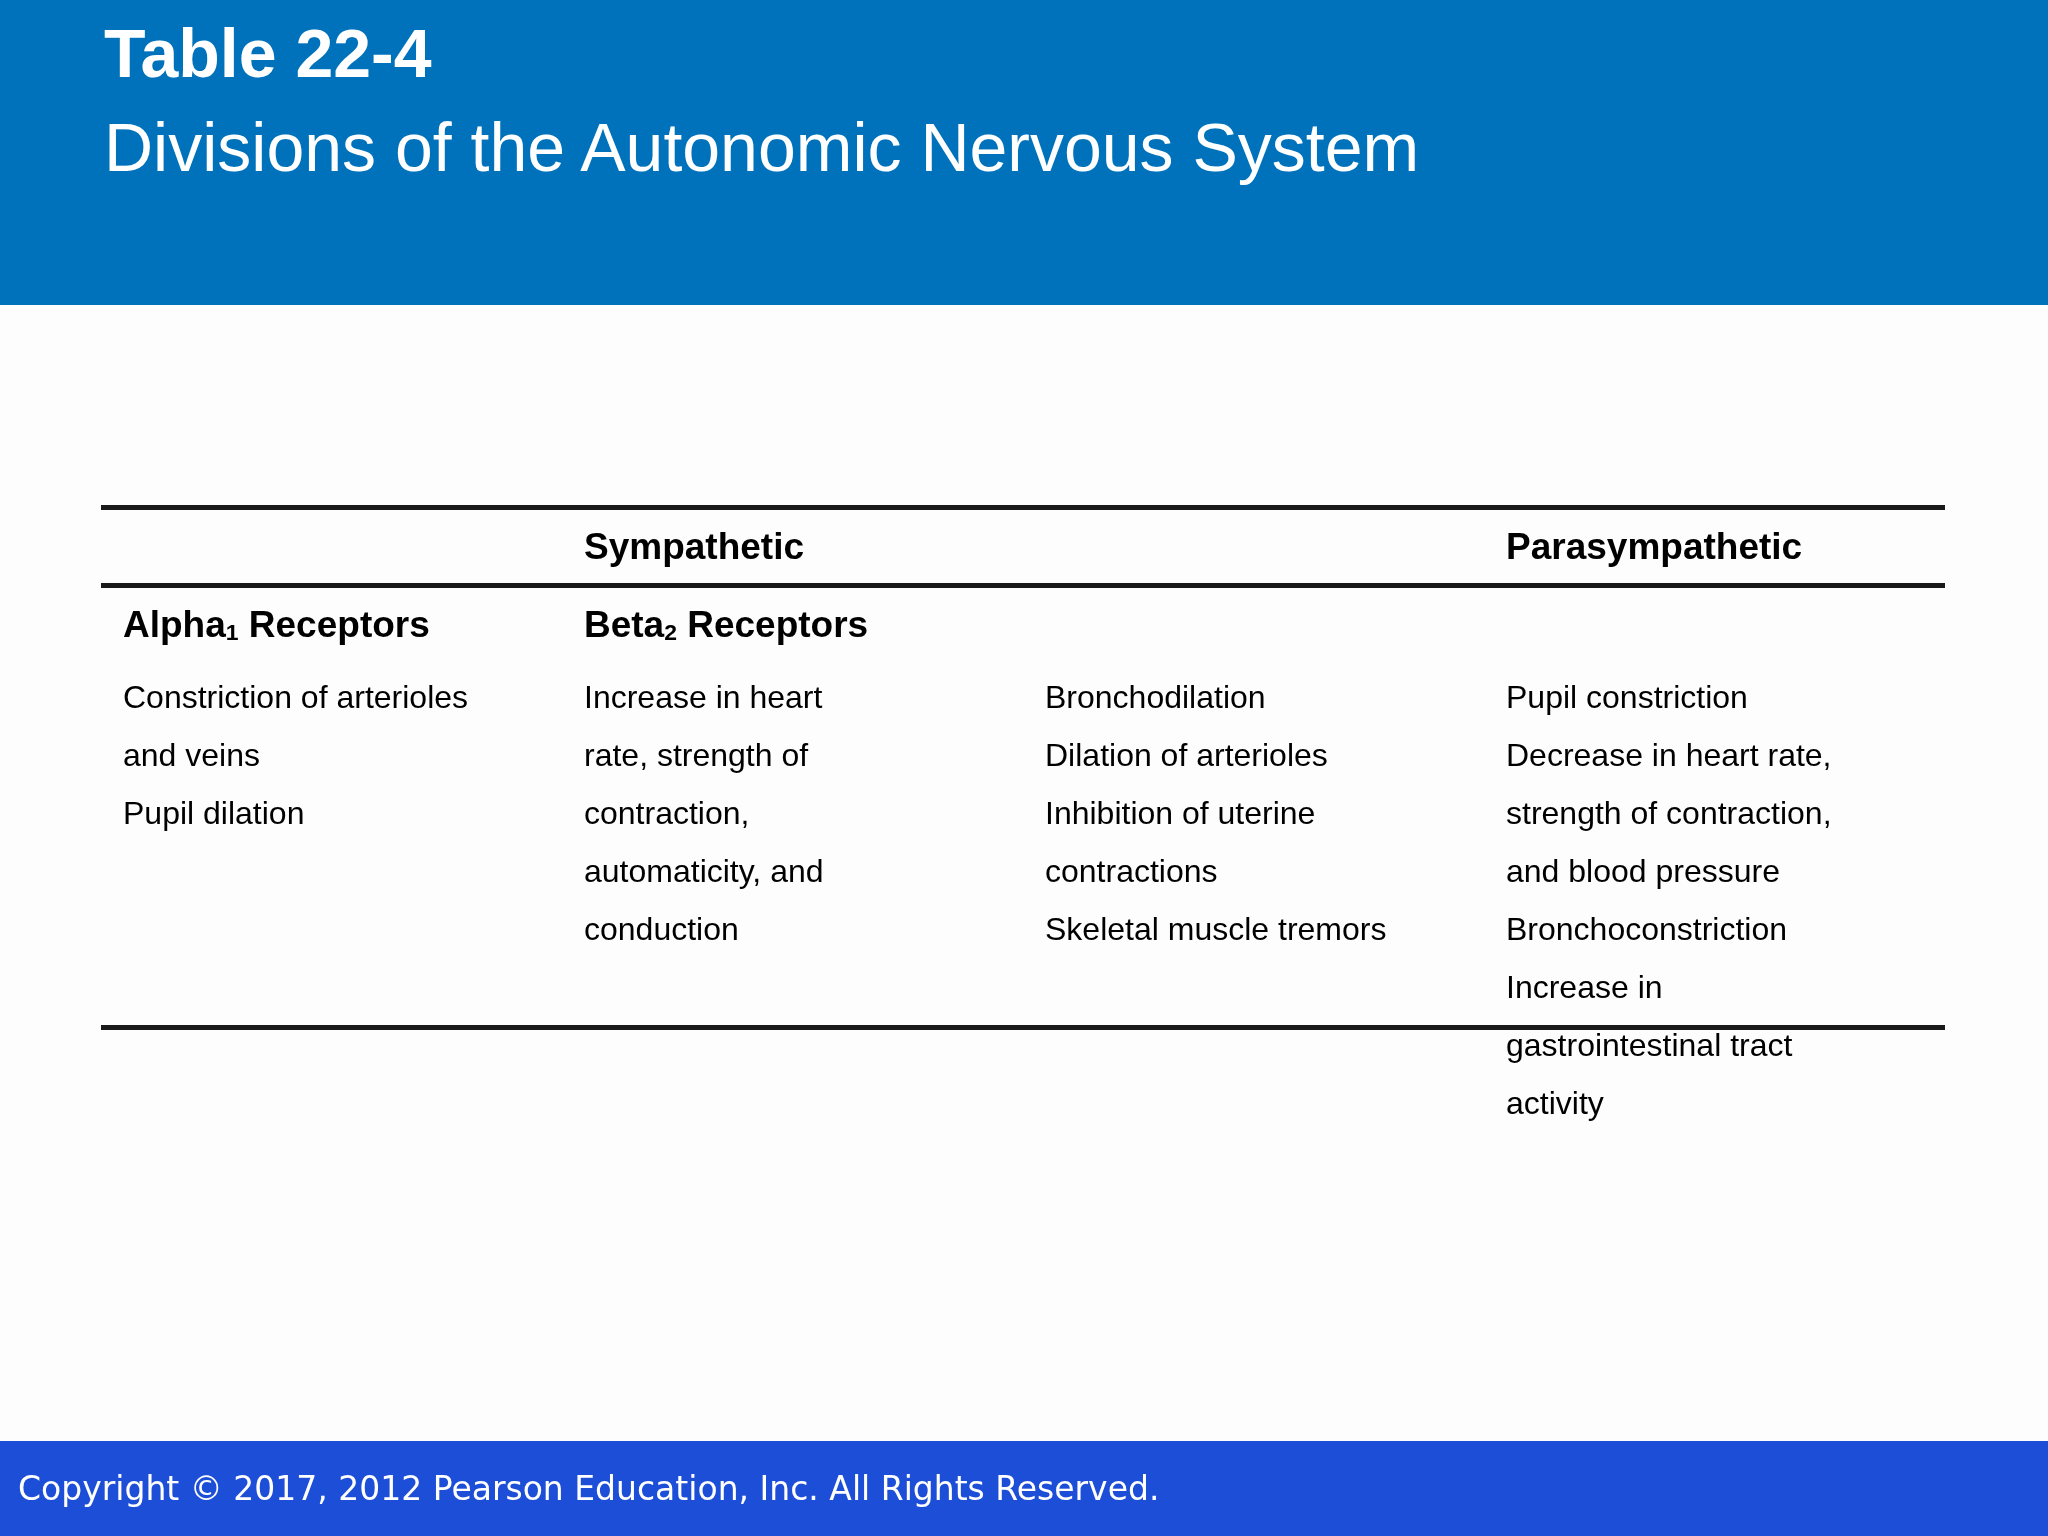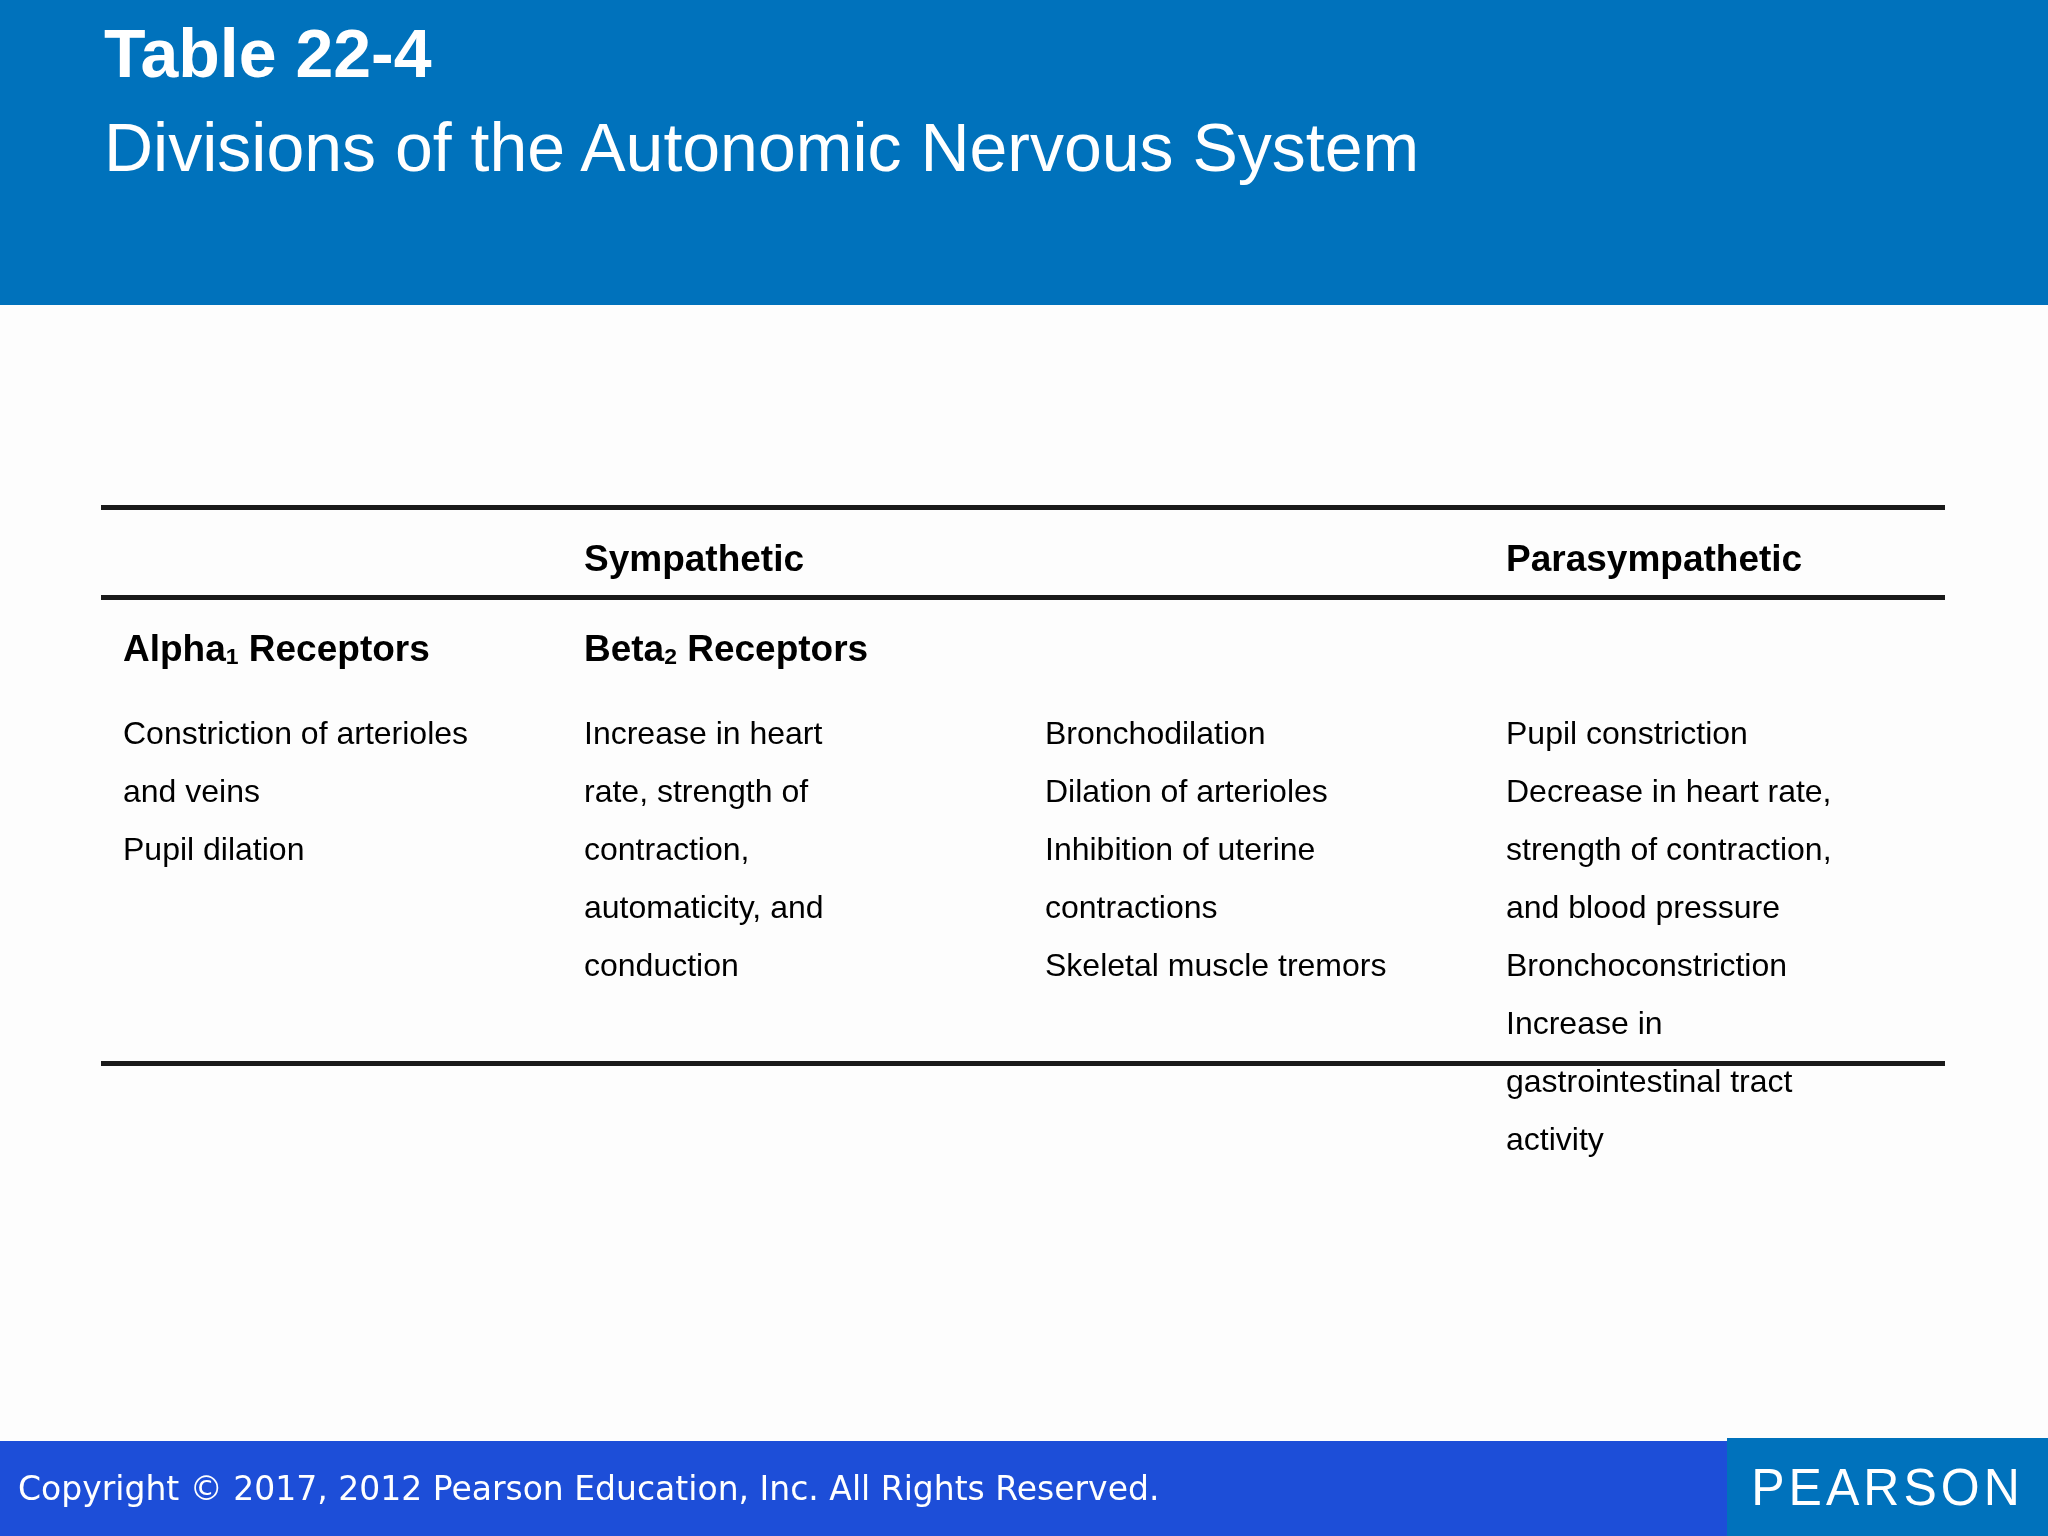--- a/index.html
+++ b/index.html
@@ -38,21 +38,20 @@
     color: #000000;
   }
   .rule {
     height: 5px;
     background: #1a1a1a;
     width: 100%;
   }
   .t-row {
     display: grid;
     grid-template-columns: repeat(4, 1fr);
-    margin-top: 12px;
   }
   .t-cell {
     box-sizing: border-box;
     padding-left: 22px;
     padding-right: 28px;
   }
   .group-row { height: 73px; align-items: center; }
   .group-row .t-cell {
     font-weight: bold;
     font-size: 37px;
@@ -167,17 +166,14 @@
 activity</div>
     </div>
 
     <div class="rule"></div>
 
   </div>
 
   <div class="footer-bar">
     <span>Copyright © 2017, 2012 Pearson Education, Inc. All Rights Reserved.</span>
   </div>
-  <div class="pearson-block">
-    <span class="pearson-logo">PEARSON</span>
-  </div>
 
 </div>
 
 </body></html>

